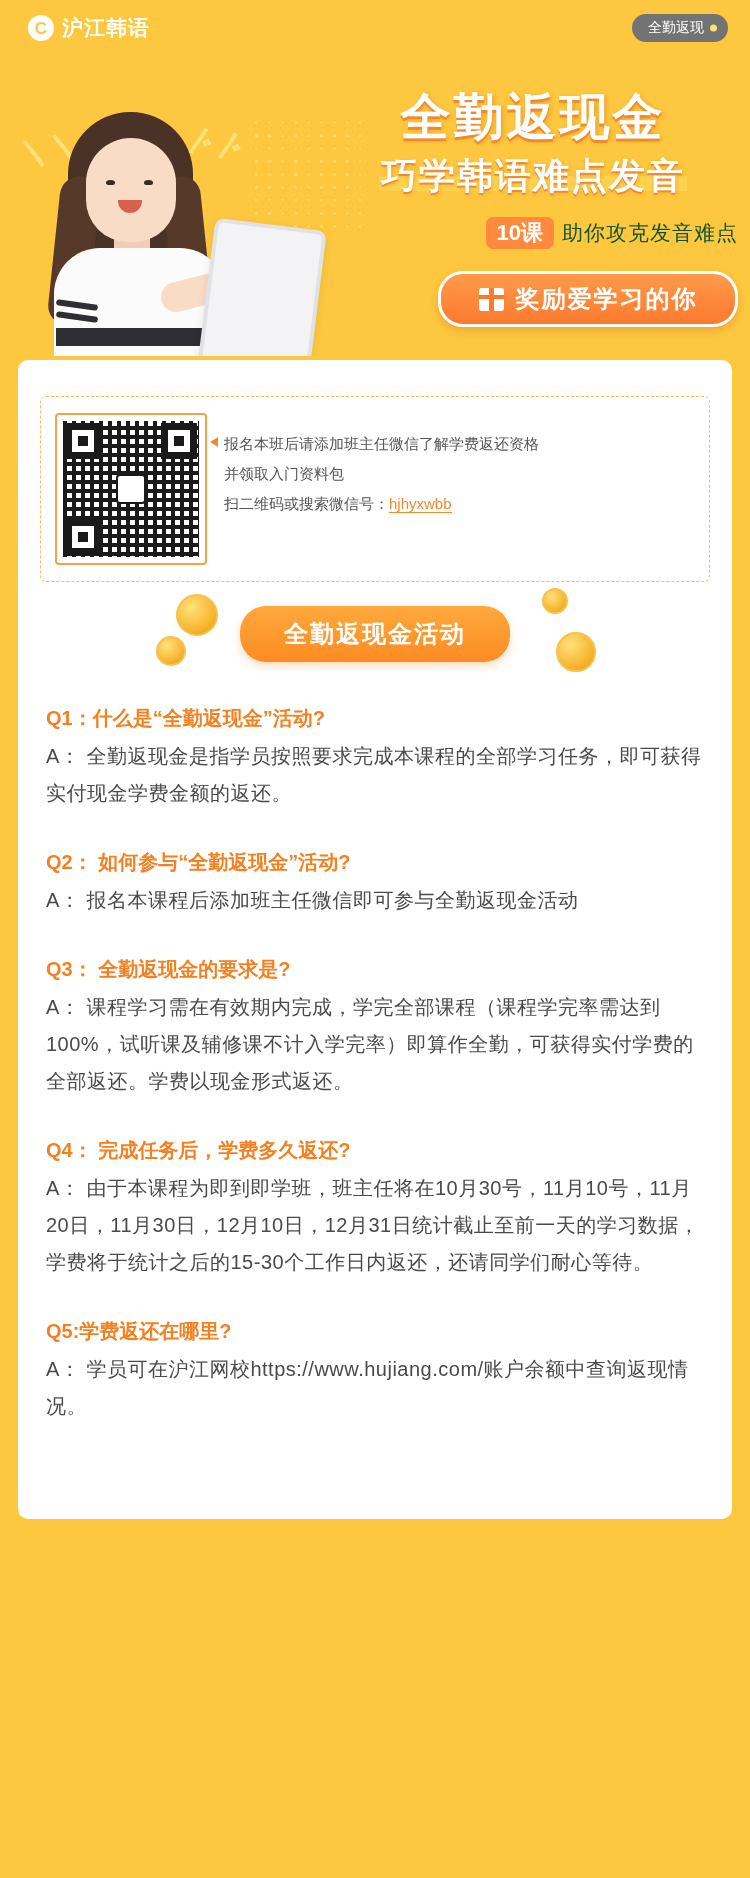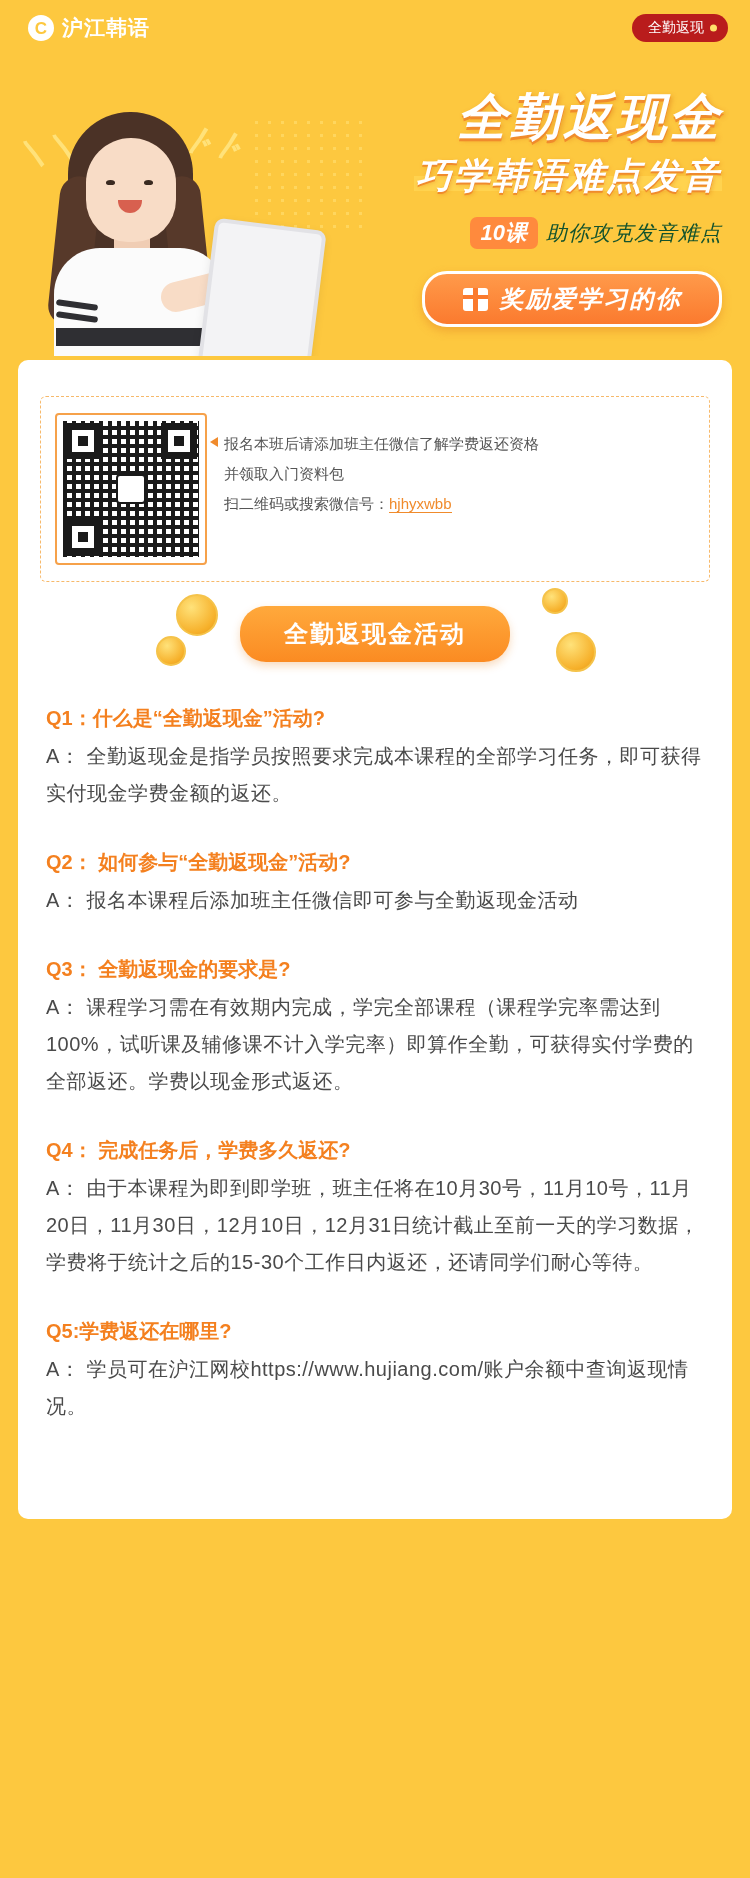--- a/index.html
+++ b/index.html
@@ -42,21 +42,21 @@
     justify-content: center;
     line-height: 1;
   }
   .brand-name {
     color: #ffffff;
     font-size: 21px;
     font-weight: bold;
     letter-spacing: 1px;
   }
   .top-pill {
-    background: #b91c1c;
+    background: #737373;
     color: #ffffff;
     font-size: 14px;
     border-radius: 14px;
     padding: 5px 24px 5px 16px;
     position: relative;
     white-space: nowrap;
   }
   .top-pill .dot {
     position: absolute;
     right: 11px; top: 50%;
@@ -199,26 +199,25 @@
     border: 4px solid #e2e2e6;
     border-radius: 9px;
     transform: rotate(7deg);
     z-index: 5;
     box-shadow: 0 3px 10px rgba(0,0,0,.08);
   }
 
   
   .headline {
     position: absolute;
-    right: 28px;
+    right: 12px;
     top: 34px;
     width: 410px;
-    text-align: right;
+    text-align: center;
     z-index: 5;
-    font-style: italic;
   }
   .h-title {
     font-size: 50px;
     font-weight: bold;
     color: #ffffff;
     letter-spacing: 3px;
     text-shadow: 0 3px 0 #f08b2c, 2px 2px 5px rgba(214,108,20,.45);
     line-height: 1.08;
   }
   .h-sub {

